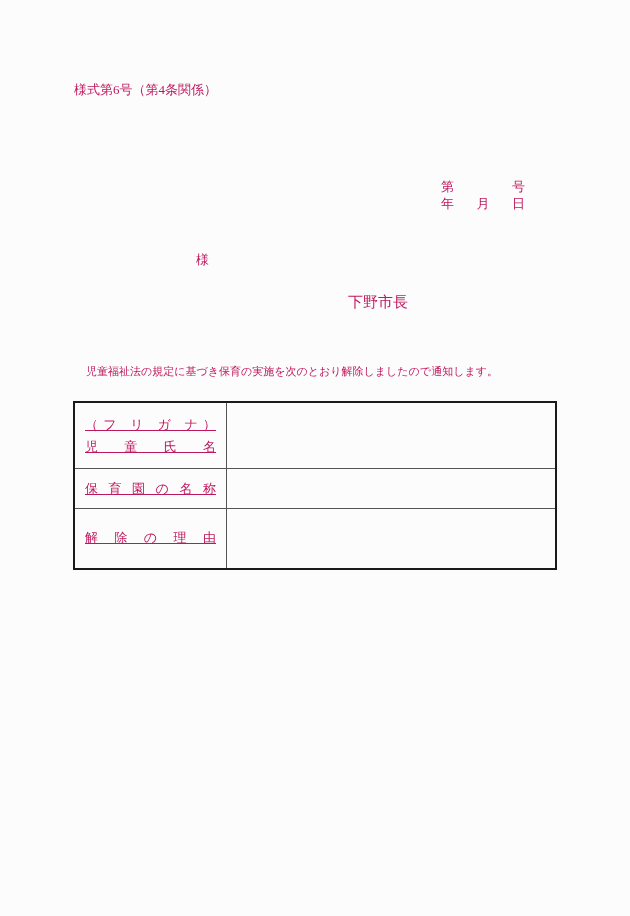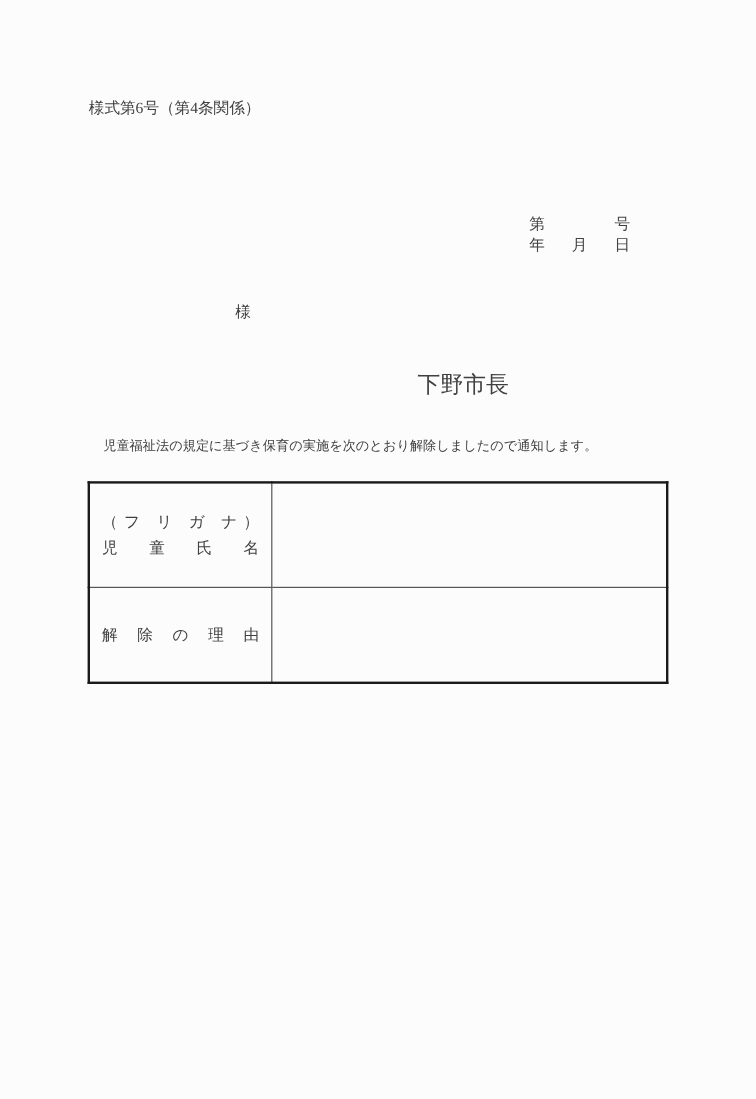--- a/index.html
+++ b/index.html
@@ -2,21 +2,21 @@
 <html><head>
 <meta charset="utf-8">
 <style>
   html, body { margin: 0; padding: 0; background: #ffffff; }
   .page {
     position: relative;
     width: 630px;
     height: 916px;
     background: #fcfcfc;
     font-family: "Liberation Serif", "DejaVu Serif", serif;
-    color: #404040;
+    color: #be185d;
     overflow: hidden;
   }
   .form-number {
     position: absolute;
     left: 74px; top: 81px;
     font-size: 13px;
     white-space: nowrap;
   }
   .doc-title {
     position: absolute;
@@ -37,40 +37,41 @@
     justify-content: space-between;
     line-height: 17px;
   }
   .addressee {
     position: absolute;
     left: 196px; top: 251px;
     font-size: 13px;
   }
   .sender {
     position: absolute;
-    left: 348px; top: 308px;
-    font-size: 19px;
+    left: 348px; top: 293px;
+    font-size: 15px;
     white-space: nowrap;
   }
   .body-text {
     position: absolute;
     left: 74px; top: 364px;
     width: 520px;
     font-size: 11px;
     text-indent: 12px;
     white-space: nowrap;
   }
   .notice-table {
     position: absolute;
     left: 73px; top: 401px;
     width: 484px; height: 169px;
     border-collapse: collapse;
     table-layout: fixed;
     font-size: 13px;
     border: 2px solid #1a1a1a;
+    text-decoration: underline;
   }
   .notice-table td {
     border: 1px solid #555555;
     padding: 0 10px;
     vertical-align: middle;
     overflow: hidden;
   }
   .label-cell { width: 131px; }
   .jline {
     text-align: justify;
@@ -118,20 +119,26 @@
 
   <table class="notice-table">
     <tbody>
         <tr class="row-child">
       <td class="label-cell">
         <div class="jline">（フ リ ガ ナ）</div>
         <div class="jline">児 童 氏 名</div>
       </td>
       <td class="value-cell"></td>
     </tr>
+    <tr class="row-school">
+      <td class="label-cell">
+        <div class="jline">保 育 園 の 名 称</div>
+      </td>
+      <td class="value-cell"></td>
+    </tr>
     <tr class="row-reason">
       <td class="label-cell">
         <div class="jline">解 除 の 理 由</div>
       </td>
       <td class="value-cell"></td>
     </tr>
   </tbody>
     </table>
 
 </div>

